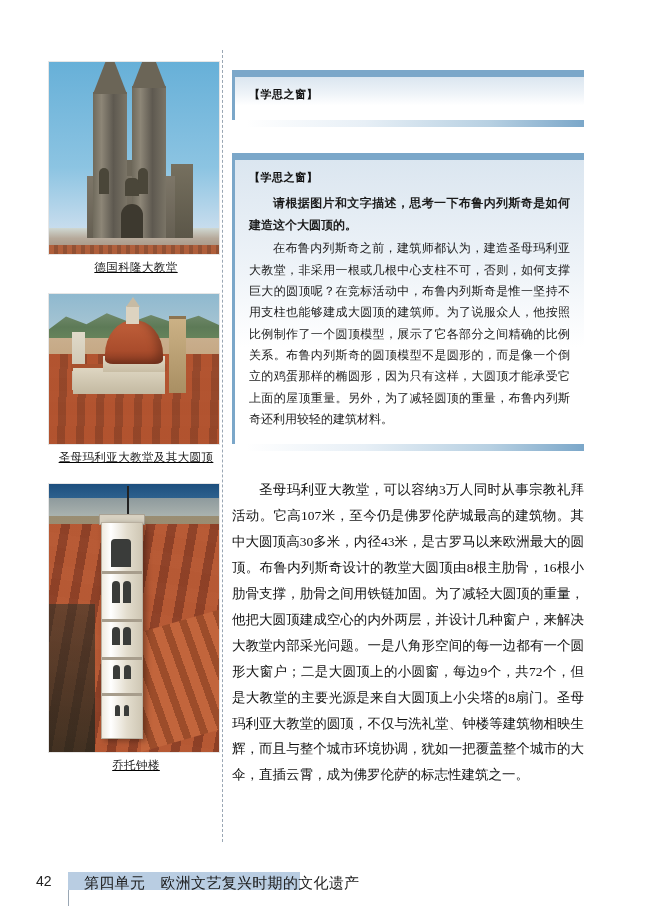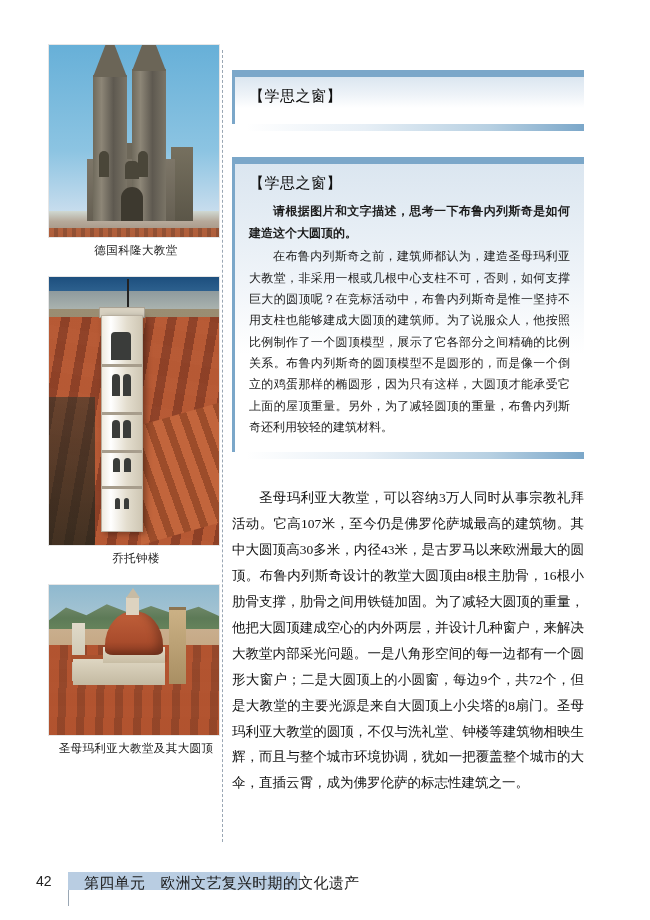--- a/index.html
+++ b/index.html
@@ -19,22 +19,23 @@
     position: absolute;
     left: 0; top: 0;
     width: 650px;
     height: 920px;
   }
 
   
   .left-col {
     position: absolute;
     left: 48px;
-    top: 44px;
+    top: 61px;
     width: 176px;
+    text-decoration: underline;
   }
 
   .fig-block { margin-bottom: 4px; }
 
   .fig-img {
     width: 170px;
     position: relative;
     overflow: hidden;
     border: 1px solid #e6e6e6;
     background: #b9d4e8;
@@ -264,22 +265,22 @@
     margin-left: -4px;
     padding: 10px 14px 12px 14px;
   }
   .study-box .bar-bottom {
     height: 7px;
     margin-left: 10px;
     background: linear-gradient(90deg, #ffffff 0%, #e7eff6 35%, #b7d0e2 72%, #7ba7c9 100%);
   }
 
   .box-title {
-    font-size: 15px;
-    font-weight: normal;
+    font-size: 11px;
+    font-weight: bold;
     color: #111;
     margin-bottom: 6px;
     letter-spacing: .5px;
   }
 
   .box-para {
     font-size: 12px;
     line-height: 1.78;
     color: #1b1b1b;
     text-align: justify;
@@ -358,20 +359,37 @@
         <div class="nave"></div>
         <div class="nave-roof"></div>
         <div class="spire spire-l"></div>
         <div class="spire spire-r"></div>
         <div class="portal"></div>
         <div class="win" style="left:50px;bottom:60px;width:10px;height:26px;"></div>
         <div class="win" style="left:89px;bottom:60px;width:10px;height:26px;"></div>
         <div class="win" style="left:76px;bottom:58px;width:14px;height:18px;"></div>
       </div>
       <div class="fig-caption">德国科隆大教堂</div>
+    </div>
+
+    <div class="fig-block" style="margin-top:18px;">
+      <div class="fig-img img-duomo">
+        <div class="duo-sky"></div>
+        <div class="duo-hills"></div>
+        <div class="duo-town"></div>
+        <div class="duo-roofs"></div>
+        <div class="baptistry-tower"></div>
+        <div class="nave-duo-roof"></div>
+        <div class="nave-duo"></div>
+        <div class="dome-drum"></div>
+        <div class="dome"></div>
+        <div class="dome-lantern"></div>
+        <div class="campanile-s"></div>
+      </div>
+      <div class="fig-caption">圣母玛利亚大教堂及其大圆顶</div>
     </div>
 
     <div class="fig-block" style="margin-top:18px;">
       <div class="fig-img img-tower">
         <div class="tw-sky"></div>
         <div class="tw-far"></div>
         <div class="tw-city"></div>
         <div class="tw-roofs"></div>
         <div class="tw-dark-l"></div>
         <div class="tw-big-roof"></div>
@@ -389,37 +407,20 @@
           <div class="arch" style="left:21px;top:104px;width:8px;height:18px;"></div>
           <div class="arch" style="left:11px;top:142px;width:7px;height:14px;"></div>
           <div class="arch" style="left:22px;top:142px;width:7px;height:14px;"></div>
           <div class="arch" style="left:13px;top:182px;width:5px;height:11px;"></div>
           <div class="arch" style="left:22px;top:182px;width:5px;height:11px;"></div>
         </div>
       </div>
       <div class="fig-caption">乔托钟楼</div>
     </div>
 
-    <div class="fig-block" style="margin-top:18px;">
-      <div class="fig-img img-duomo">
-        <div class="duo-sky"></div>
-        <div class="duo-hills"></div>
-        <div class="duo-town"></div>
-        <div class="duo-roofs"></div>
-        <div class="baptistry-tower"></div>
-        <div class="nave-duo-roof"></div>
-        <div class="nave-duo"></div>
-        <div class="dome-drum"></div>
-        <div class="dome"></div>
-        <div class="dome-lantern"></div>
-        <div class="campanile-s"></div>
-      </div>
-      <div class="fig-caption">圣母玛利亚大教堂及其大圆顶</div>
-    </div>
-
   </div>
 
   <div class="right-col">
 
     <div class="study-box">
       <div class="bar-top"></div>
       <div class="box-body">
         <div class="box-title">【学思之窗】</div>
       </div>
       <div class="bar-bottom"></div>

